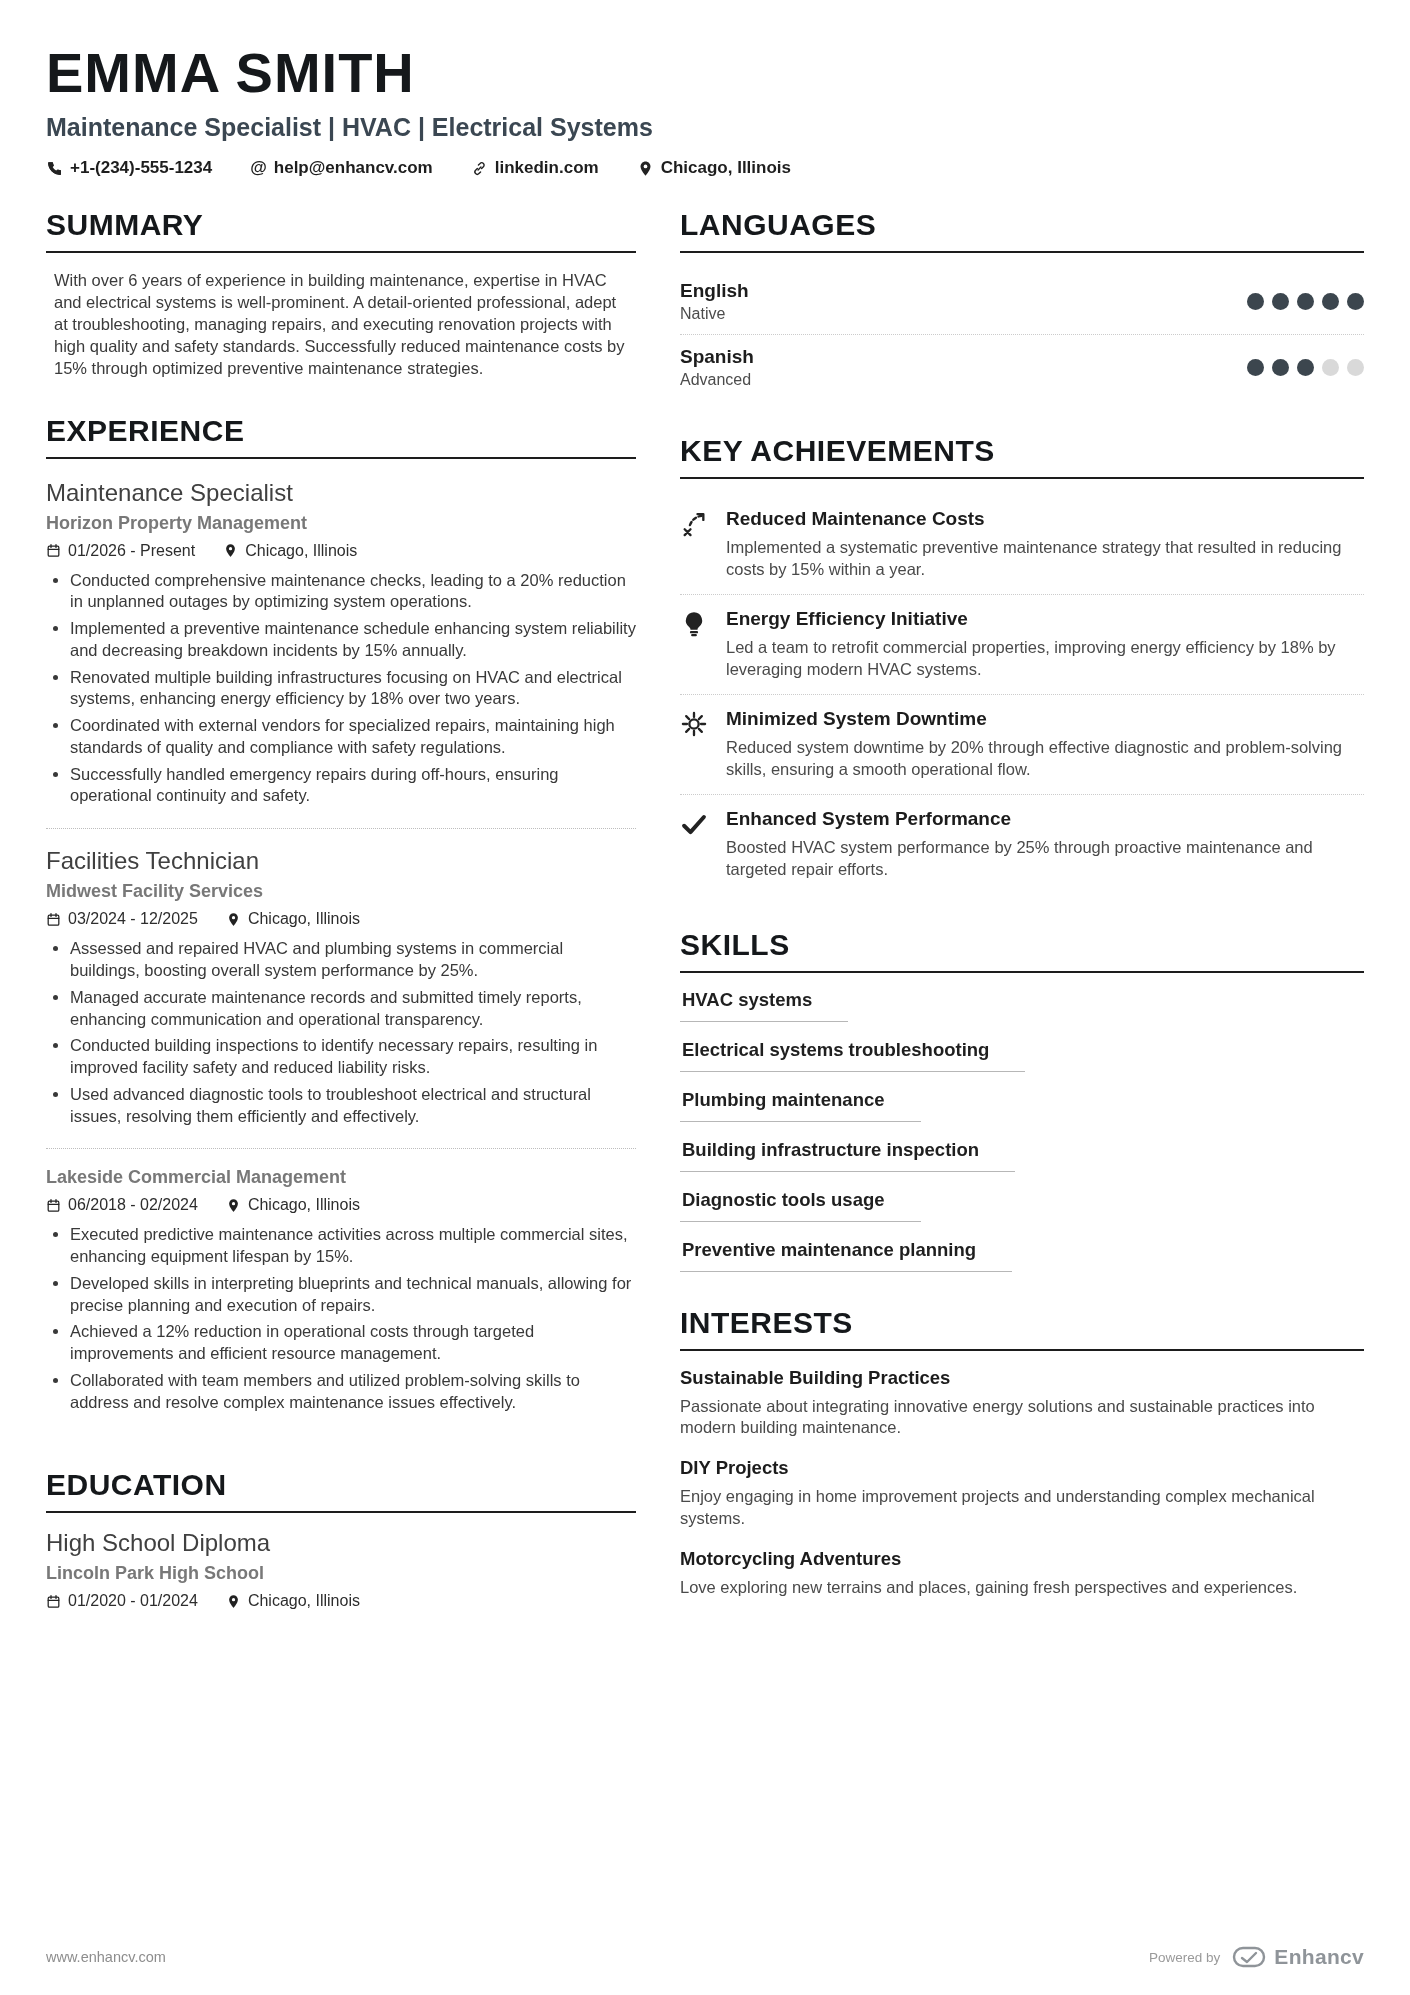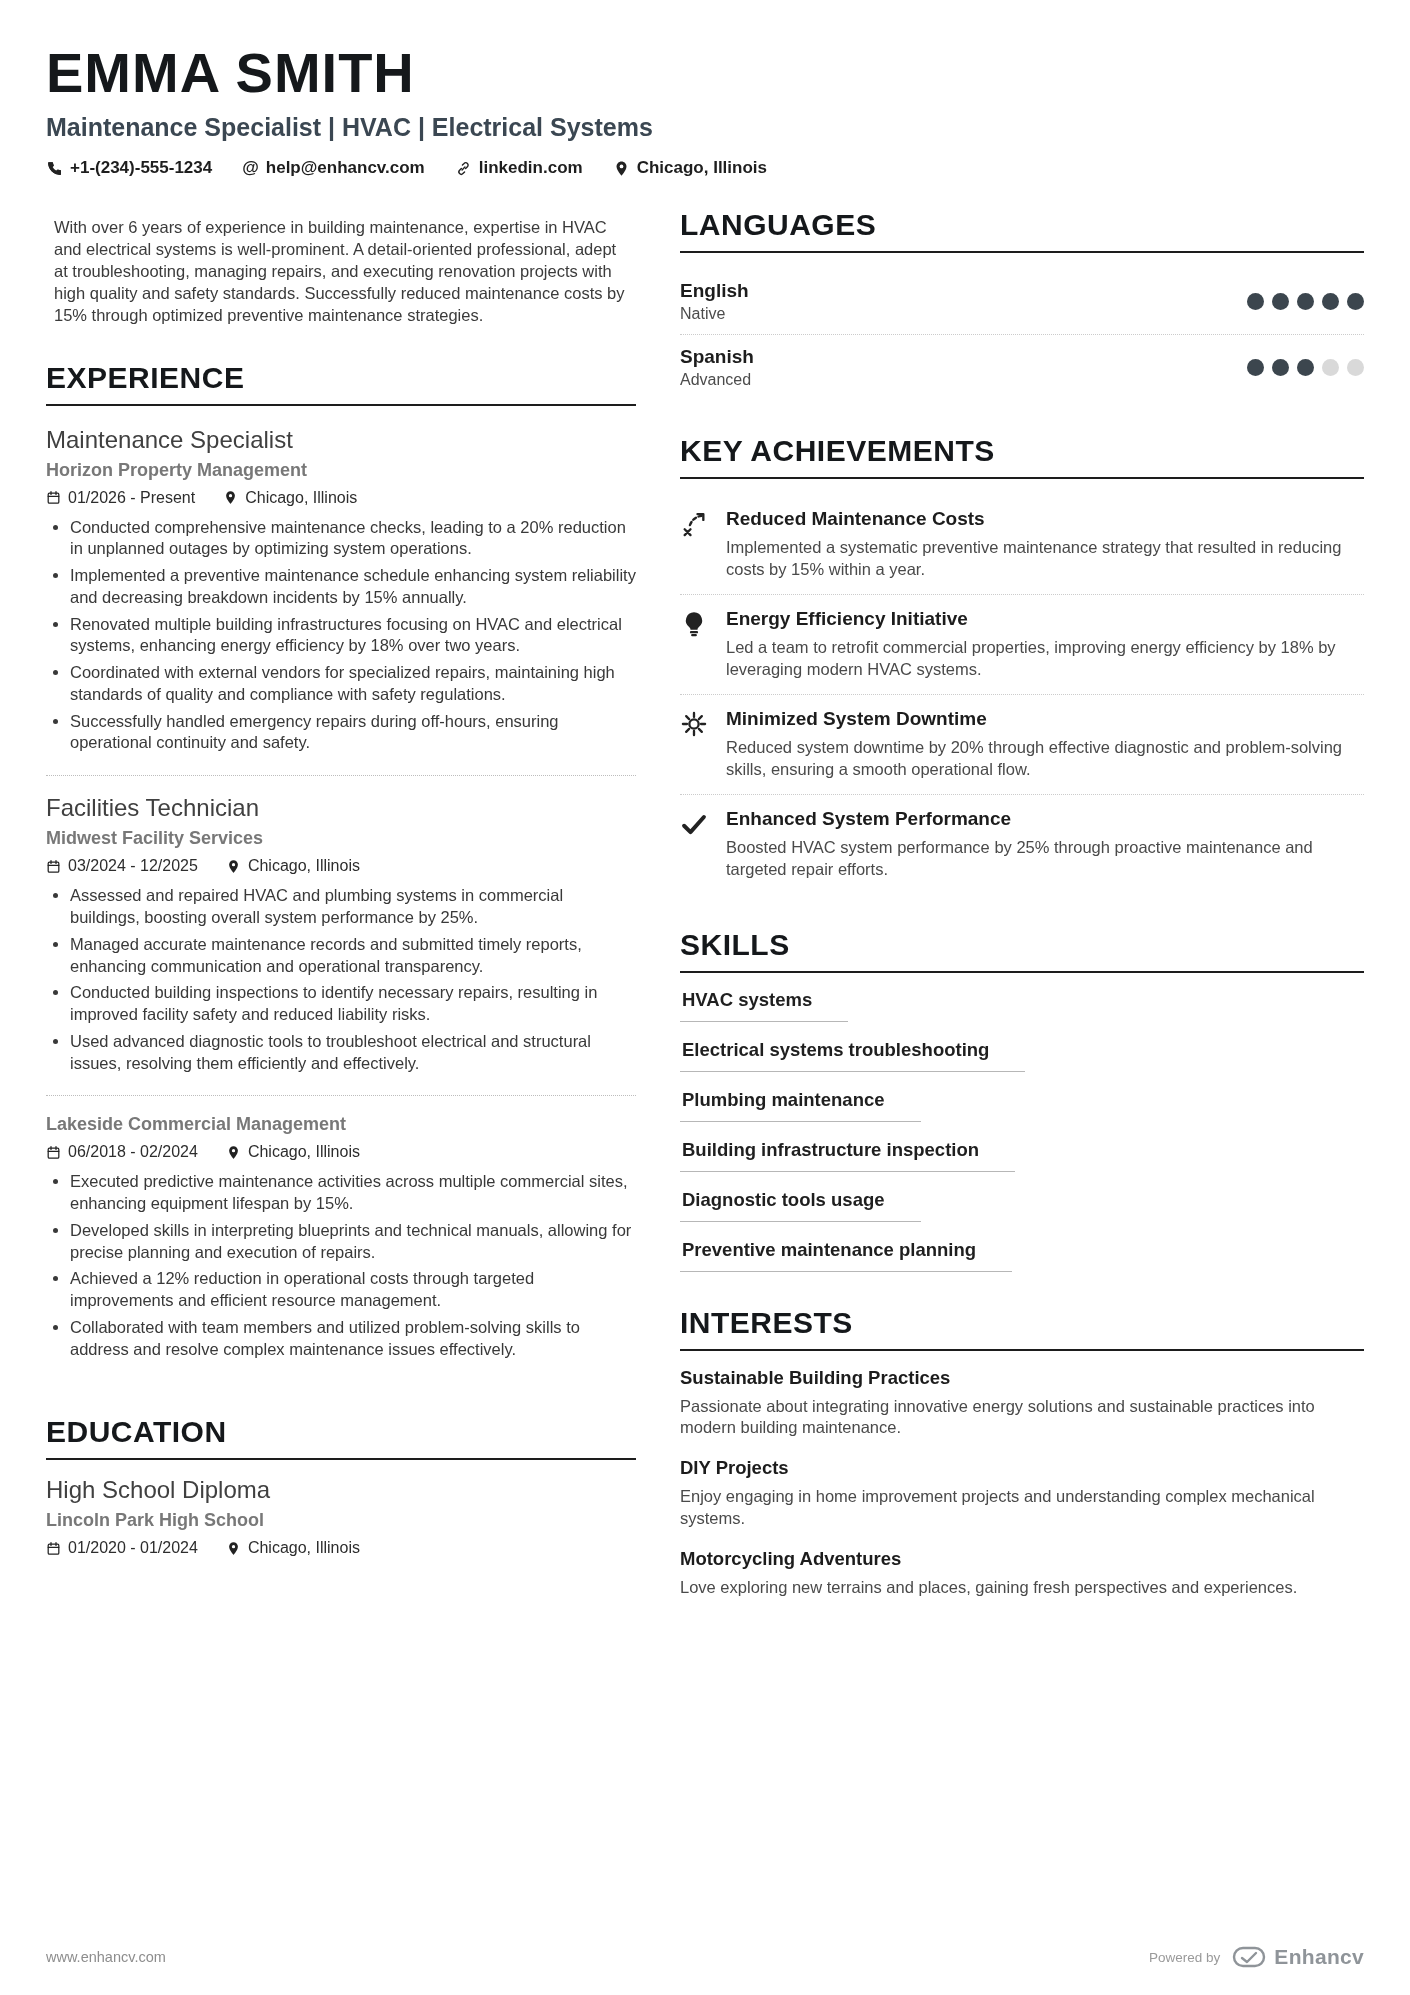--- a/index.html
+++ b/index.html
@@ -7,21 +7,21 @@
   body {
     width:1410px; height:1995px;
     font-family:"Liberation Sans", sans-serif;
     color:#2b2b2b; position:relative;
   }
   .page { padding:40px 46px 0 46px; height:100%; position:relative; }
 
   
   .name { font-size:56px; font-weight:bold; color:#15181b; margin:0; letter-spacing:1px; }
   .headline { font-size:25px; font-weight:bold; color:#3b4752; margin-top:8px; }
-  .contact-row { display:flex; gap:30px; margin-top:16px; align-items:center;
+  .contact-row { display:flex; gap:38px; margin-top:16px; align-items:center;
                  font-size:17px; font-weight:bold; color:#1e1e1e; }
   .contact-item { display:flex; align-items:center; gap:7px; cursor:pointer; }
   .contact-item svg { width:17px; height:17px; display:block; }
   .at-glyph { font-size:17px; font-weight:bold; color:#222; }
 
   
   .columns { display:flex; gap:44px; margin-top:30px; }
   .col-left { flex:0 0 590px; width:590px; }
   .col-right { flex:1; min-width:0; }
 
@@ -122,20 +122,21 @@
         <span>Chicago, Illinois</span>
       </span>
     </div>
   </header>
 
   <div class="columns">
 
     <div class="col-left">
 
       <section>
+        <h2 class="section-heading">SUMMARY</h2>
         <p class="summary-text">With over 6 years of experience in building maintenance, expertise in HVAC and electrical systems is well-prominent. A detail-oriented professional, adept at troubleshooting, managing repairs, and executing renovation projects with high quality and safety standards. Successfully reduced maintenance costs by 15% through optimized preventive maintenance strategies.</p>
       </section>
 
       <section>
         <h2 class="section-heading">EXPERIENCE</h2>
 
         <article class="job">
           <h3 class="role">Maintenance Specialist</h3>
           <div class="company">Horizon Property Management</div>
           <div class="meta">

